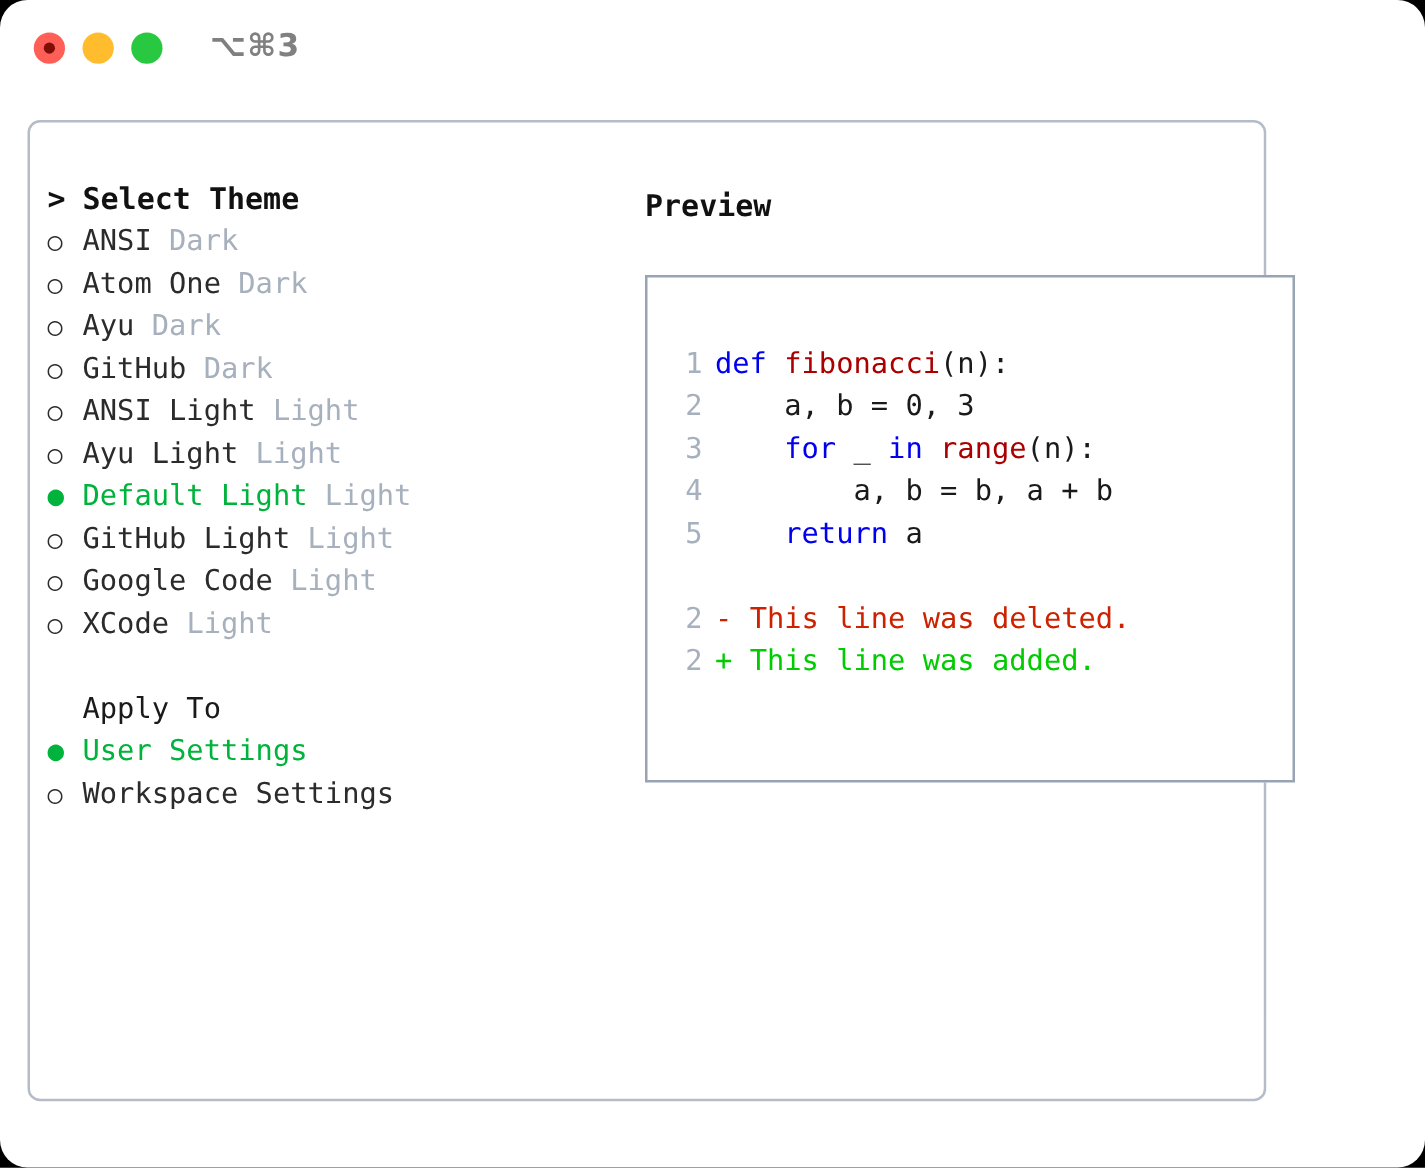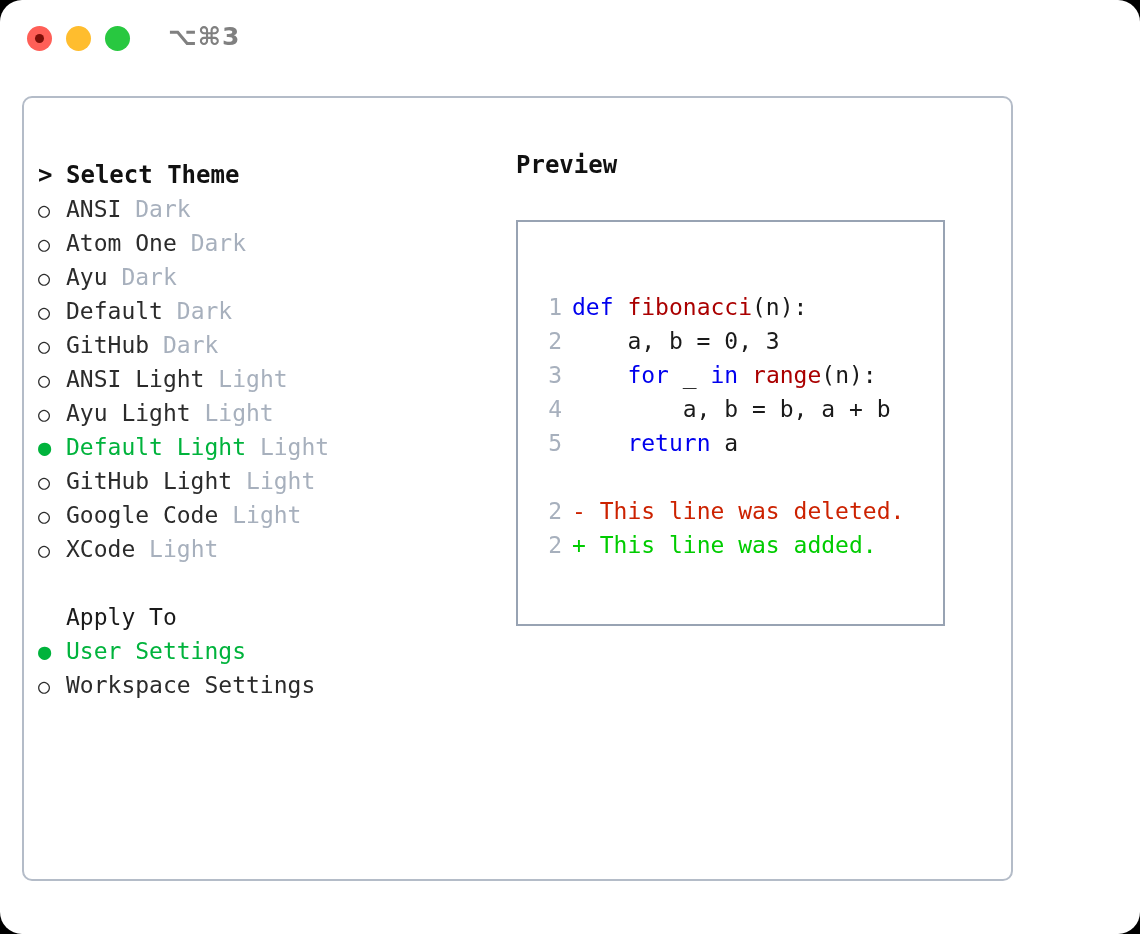--- a/index.html
+++ b/index.html
@@ -81,21 +81,21 @@
     border: 2px solid #b4bcc8;
     border-radius: 10px;
     box-sizing: border-box;
     background: #ffffff;
   }
 
   
   #left-col {
     position: absolute;
     left: 14px;
-    top: 60px;
+    top: 44px;
     width: 450px;
   }
 
   .row {
     height: 34px;
     line-height: 34px;
     white-space: nowrap;
     font-size: 23px;
     color: #2b2b2b;
   }
@@ -144,26 +144,26 @@
   }
   #preview-title {
     font-size: 24px;
     font-weight: bold;
     color: #111111;
     line-height: 34px;
     height: 34px;
   }
   #code-box {
     margin-top: 38px;
-    width: 429px;
+    width: 520px;
     height: 406px;
     border: 2px solid #98a3b3;
     box-sizing: border-box;
     background: #ffffff;
-    padding: 68px 0 0 18px;
+    padding: 52px 0 0 18px;
   }
   .code-line {
     height: 34px;
     line-height: 34px;
     font-size: 23px;
     white-space: pre;
     color: #1a1a1a;
   }
   .ln {
     display: inline-block;
@@ -199,21 +199,20 @@
     <div id="left-col">
 
       <div class="row heading">
         <span class="caret">&gt;</span><span>Select Theme</span>
       </div>
 
       <div id="theme-list">
           <div class="row"><span class="bullet">○</span><span class="label">ANSI</span> <span class="variant">Dark</span></div>
           <div class="row"><span class="bullet">○</span><span class="label">Atom One</span> <span class="variant">Dark</span></div>
           <div class="row"><span class="bullet">○</span><span class="label">Ayu</span> <span class="variant">Dark</span></div>
-          <div class="row"><span class="bullet">○</span><span class="label">Default</span> <span class="variant">Dark</span></div>
           <div class="row"><span class="bullet">○</span><span class="label">GitHub</span> <span class="variant">Dark</span></div>
           <div class="row"><span class="bullet">○</span><span class="label">ANSI Light</span> <span class="variant">Light</span></div>
           <div class="row"><span class="bullet">○</span><span class="label">Ayu Light</span> <span class="variant">Light</span></div>
           <div class="row"><span class="bullet on">●</span><span class="label sel">Default Light</span> <span class="variant">Light</span></div>
           <div class="row"><span class="bullet">○</span><span class="label">GitHub Light</span> <span class="variant">Light</span></div>
           <div class="row"><span class="bullet">○</span><span class="label">Google Code</span> <span class="variant">Light</span></div>
           <div class="row"><span class="bullet">○</span><span class="label">XCode</span> <span class="variant">Light</span></div>
         </div>
 
       <div class="spacer"></div>

